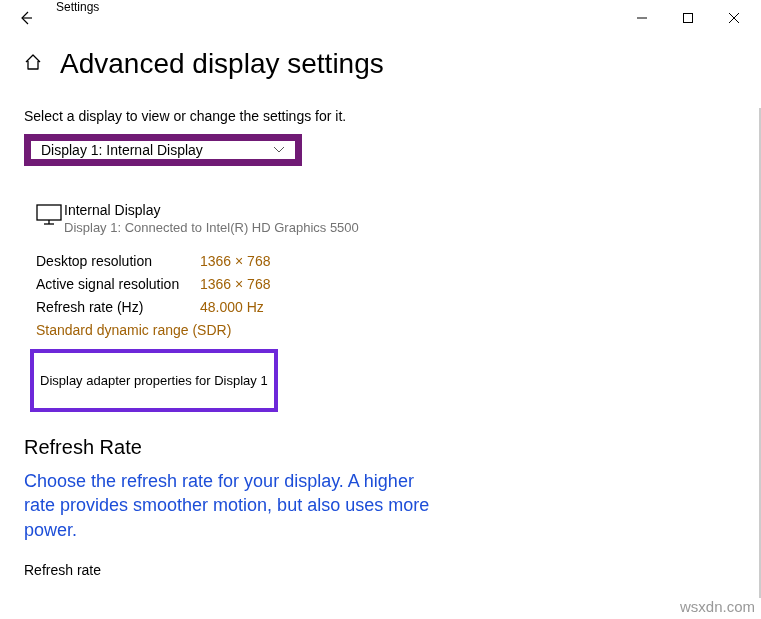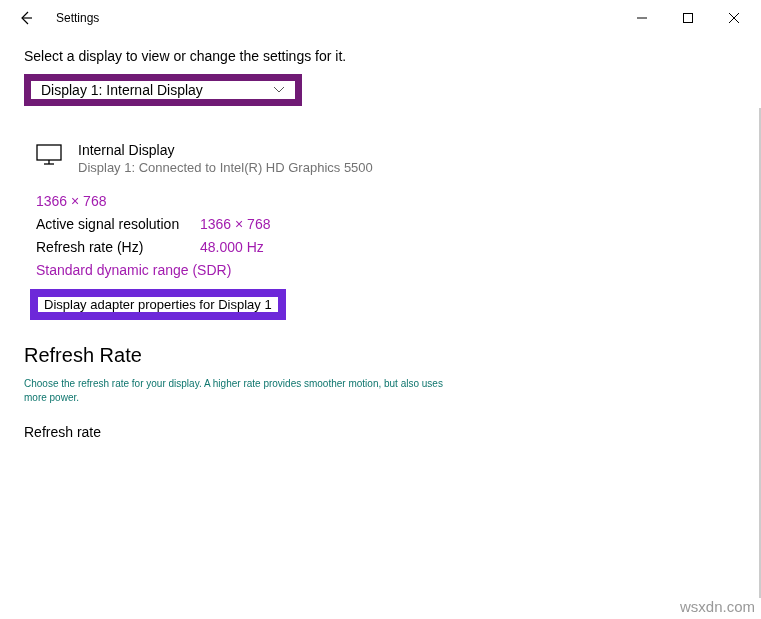--- a/index.html
+++ b/index.html
@@ -1,41 +1,41 @@
 <!DOCTYPE html>
 <html><head>
   <meta charset="utf-8">
   <style>
     * { margin: 0; padding: 0; box-sizing: border-box; font-family: "Segoe UI", Arial, sans-serif; }
     body { background: #fff; width: 761px; height: 619px; position: relative; color: #000; }
-    .titlebar { display: flex; align-items: center; height: 36px; padding: 0 4px; }
+    .titlebar { display: flex; height: 36px; padding: 0 4px; }
     .back-btn { width: 44px; height: 36px; display: flex; align-items: center; justify-content: center; cursor: pointer; }
     .titlebar-title { font-size: 12px; padding-left: 8px; flex: 1; }
     .winctrls { display: flex; }
     .winctrl { width: 46px; height: 36px; display: flex; align-items: center; justify-content: center; cursor: pointer; }
     .content { padding: 12px 24px 0 24px; position: relative; }
     .hdr { display: flex; align-items: center; gap: 18px; margin-bottom: 28px; }
     .home-icon { cursor: pointer; }
     .page-title { font-size: 28px; font-weight: 400; }
     .instruction { font-size: 14px; margin-bottom: 10px; }
     .dropdown { width: 278px; height: 32px; border: 7px solid #701a75; display: flex; align-items: center; justify-content: space-between; padding: 0 10px; cursor: pointer; font-size: 14px; margin-bottom: 36px; }
     .chev { font-size: 12px; color: #555; }
     .section-title { font-size: 20px; font-weight: 400; margin-bottom: 22px; }
-    .monitor-row { display: flex; gap: 16px; margin-bottom: 18px; padding-left: 12px; }
+    .monitor-row { display: flex; gap: 2px; margin-bottom: 18px; padding-left: 12px; }
     .monitor-icon { margin-top: 2px; }
     .disp-name { font-size: 14px; }
     .disp-sub { font-size: 13px; color: #737373; margin-top: 2px; }
     .props { padding-left: 12px; }
     .prop-row { display: flex; font-size: 14px; margin-bottom: 7px; }
     .prop-label { width: 164px; }
-    .prop-value { color: #a21caf; }
-    .adapter-link { display: inline-block; font-size: 13px; padding: 0 6px; margin-left: 6px; margin-top: 4px; border: 8px solid #6d28d9; cursor: pointer; }
+    .prop-value { color: #a16207; }
+    .adapter-link { display: inline-block; font-size: 13px; padding: 20px 6px; margin-left: 6px; margin-top: 4px; border: 4px solid #6d28d9; cursor: pointer; }
     .adapter-link-wrap { margin-top: 6px; margin-bottom: 24px; }
     .refresh-title { font-size: 20px; font-weight: 400; margin-bottom: 10px; }
-    .refresh-desc { font-size: 10px; color: #0f766e; max-width: 420px; line-height: 1.35; margin-bottom: 20px; }
+    .refresh-desc { font-size: 18px; color: #1d4ed8; max-width: 420px; line-height: 1.35; margin-bottom: 20px; }
     .refresh-label { font-size: 14px; }
     .vscroll { position: absolute; right: 0; top: 108px; width: 2px; height: 490px; background: #ccc; }
     .watermark { position: absolute; right: 6px; bottom: 4px; font-size: 15px; color: #999; }
   </style>
 </head>
 <body>
 
 <div class="titlebar">
   <div class="back-btn">
     <svg width="16" height="16" viewBox="0 0 16 16">
@@ -58,20 +58,28 @@
     <div class="winctrl">
       <svg width="10" height="10">
           <line x1="0" y1="0" x2="10" y2="10" stroke="#000" stroke-width="1"></line>
           <line x1="10" y1="0" x2="0" y2="10" stroke="#000" stroke-width="1"></line>
         </svg>
     </div>
   </div>
 </div>
 
 <div class="content">
+  <div class="hdr">
+    <span class="home-icon">
+      <svg width="18" height="18" viewBox="0 0 18 18">
+          <path d="M2 9 L9 2 L16 9 M4 8 V16 H14 V8" stroke="#000" stroke-width="1.3" fill="none" stroke-linejoin="round"></path>
+        </svg>
+    </span>
+    <h1 class="page-title">Advanced display settings</h1>
+  </div>
 
   <div class="instruction">Select a display to view or change the settings for it.</div>
 
   <div class="dropdown">
     <span>Display 1: Internal Display</span>
     <span class="chev">
       <svg width="12" height="8" viewBox="0 0 12 8">
           <path d="M1 1 L6 6 L11 1" stroke="#555" stroke-width="1" fill="none"></path>
         </svg>
     </span>
@@ -87,20 +95,21 @@
         </svg>
     </span>
     <div>
       <div class="disp-name">Internal Display</div>
       <div class="disp-sub">Display 1: Connected to Intel(R) HD Graphics 5500</div>
     </div>
   </div>
 
   <div class="props">
     <div class="prop-row">
+        <span class="prop-label">Desktop resolution</span>
         <span class="prop-value">1366 × 768</span>
       </div>
     <div class="prop-row">
         <span class="prop-label">Active signal resolution</span>
         <span class="prop-value">1366 × 768</span>
       </div>
     <div class="prop-row">
         <span class="prop-label">Refresh rate (Hz)</span>
         <span class="prop-value">48.000 Hz</span>
       </div>

